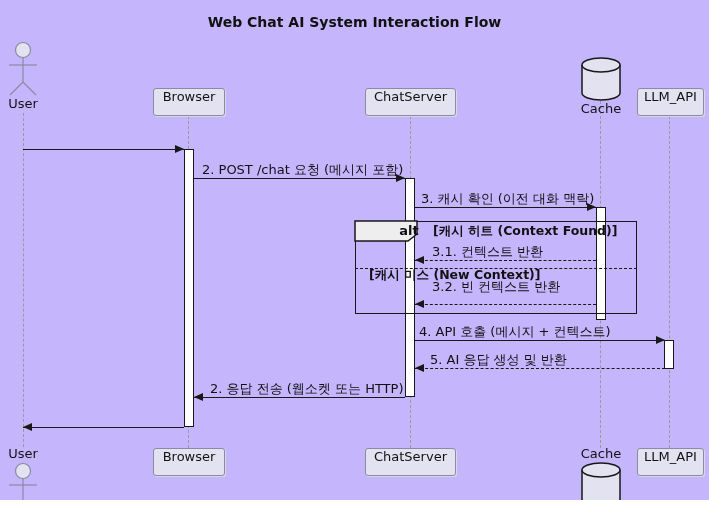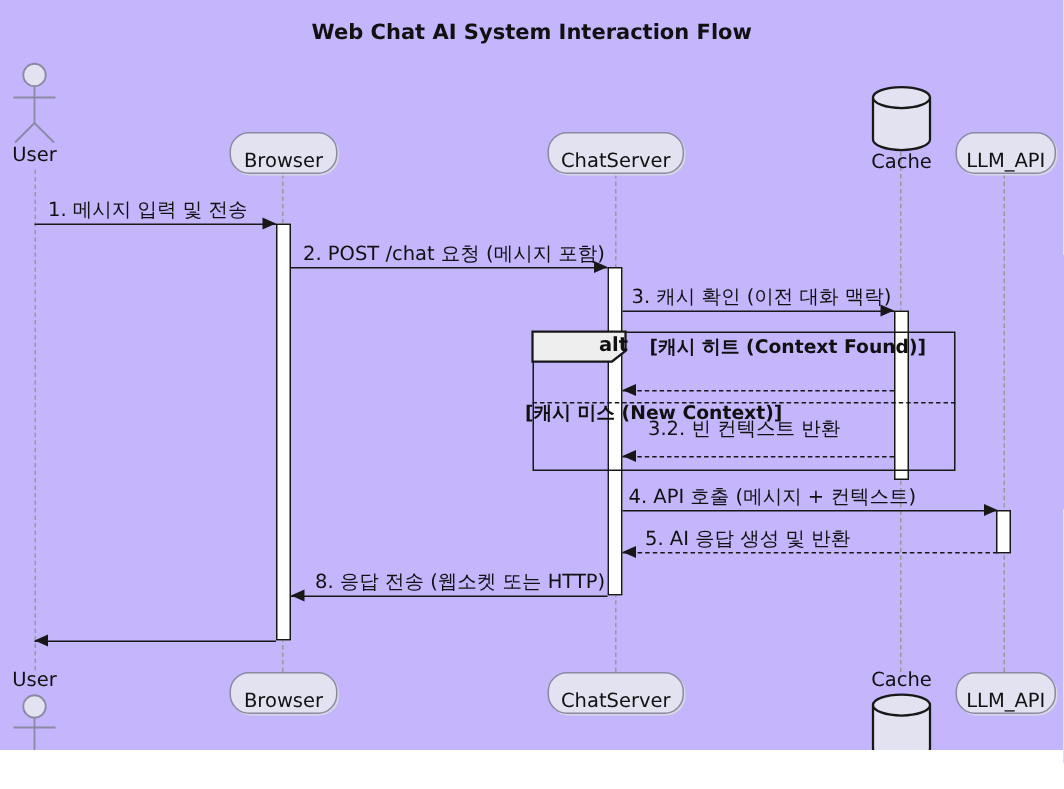--- a/index.html
+++ b/index.html
@@ -2,22 +2,22 @@
 <html><head>
 <meta charset="utf-8">
 <style>
   html,body{margin:0;padding:0;background:#ffffff;}
   #diagram{
     position:relative;width:709px;height:500px;background:#c4b5fd;overflow:hidden;
     font-family:"DejaVu Sans","Liberation Sans",sans-serif;color:#111;
   }
   .title{position:absolute;left:0;top:14px;width:709px;text-align:center;
     font-size:14px;font-weight:bold;color:#111;}
-  .pbox{position:absolute;background:#E2E2F0;border:1px solid #8a8aa3;border-radius:13px;
-    box-sizing:border-box;display:flex;align-items:flex-end;justify-content:center;
+  .pbox{position:absolute;background:#E2E2F0;border:1px solid #8a8aa3;border-radius:3px;
+    box-sizing:border-box;display:flex;align-items:flex-start;justify-content:center;
     font-size:13px;color:#111;box-shadow:1px 1px 0 #d8d8e4;}
   .plabel{position:absolute;text-align:center;font-size:13px;color:#111;white-space:nowrap;}
   .lifeline{position:absolute;width:0;border-left:1px dashed #999999;}
   .activation{position:absolute;width:10px;background:#ffffff;border:1px solid #181818;box-sizing:border-box;}
   .msg-label{position:absolute;font-size:13px;white-space:nowrap;color:#111;line-height:14px;}
   .msg-line{position:absolute;height:0;border-top:1px solid #181818;}
   .msg-line.dashed{border-top-style:dashed;}
   .arrow{position:absolute;width:0;height:0;border-top:4px solid transparent;border-bottom:4px solid transparent;}
   .arrow.right{border-left:9px solid #181818;}
   .arrow.left{border-right:9px solid #181818;}
@@ -71,50 +71,50 @@
   <div class="activation" style="left:596px;top:207px;height:113px;"></div>
   <div class="activation" style="left:664px;top:340px;height:29px;"></div>
 
   <div class="alt-frame" style="left:355px;top:221px;width:282px;height:93px;"></div>
   <svg style="left:355px;top:221px;" width="66" height="22" viewBox="0 0 66 22">
     <polygon points="0,0 62,0 62,13 53,20 0,20" fill="#EEEEEE" stroke="#181818" stroke-width="1.5"></polygon>
   </svg>
   <div class="alt-op" style="left:357px;top:223px;width:48px;margin-left:28px;">alt</div>
   <div class="alt-cond" style="left:433px;top:223px;">[캐시 히트 (Context Found)]</div>
   <div class="alt-divider" style="left:355px;top:268px;width:282px;"></div>
-  <div class="alt-cond" style="left:350px;top:267px;">[캐시 미스 (New Context)]</div>
+  <div class="alt-cond" style="left:369px;top:267px;">[캐시 미스 (New Context)]</div>
 
-  <div class="msg-label" style="left:32px;top:134px;">1. 메시지 입력 및 전송</div>
   <div class="msg-line" style="left:23px;top:149px;width:161px;"></div>
   <div class="arrow right" style="left:175px;top:145px;"></div>
 
   <div class="msg-label" style="left:202px;top:163px;">2. POST /chat 요청 (메시지 포함)</div>
   <div class="msg-line" style="left:194px;top:178px;width:211px;"></div>
   <div class="arrow right" style="left:396px;top:174px;"></div>
 
   <div class="msg-label" style="left:421px;top:192px;">3. 캐시 확인 (이전 대화 맥락)</div>
   <div class="msg-line" style="left:415px;top:207px;width:181px;"></div>
   <div class="arrow right" style="left:587px;top:203px;"></div>
 
+  <div class="msg-label" style="left:432px;top:245px;">3.1. 컨텍스트 반환</div>
   <div class="msg-line dashed" style="left:415px;top:260px;width:181px;"></div>
   <div class="arrow left" style="left:415px;top:256px;"></div>
 
   <div class="msg-label" style="left:432px;top:280px;">3.2. 빈 컨텍스트 반환</div>
   <div class="msg-line dashed" style="left:415px;top:304px;width:181px;"></div>
   <div class="arrow left" style="left:415px;top:300px;"></div>
 
   <div class="msg-label" style="left:419px;top:325px;">4. API 호출 (메시지 + 컨텍스트)</div>
   <div class="msg-line" style="left:415px;top:340px;width:250px;"></div>
   <div class="arrow right" style="left:656px;top:336px;"></div>
 
   <div class="msg-label" style="left:430px;top:353px;">5. AI 응답 생성 및 반환</div>
   <div class="msg-line dashed" style="left:415px;top:368px;width:250px;"></div>
   <div class="arrow left" style="left:415px;top:364px;"></div>
 
-  <div class="msg-label" style="left:210px;top:382px;">8. 응답 전송 (웹소켓 또는 HTTP)</div>
+  <div class="msg-label" style="left:210px;top:382px;">2. 응답 전송 (웹소켓 또는 HTTP)</div>
   <div class="msg-line" style="left:194px;top:397px;width:211px;"></div>
   <div class="arrow left" style="left:194px;top:393px;"></div>
 
   <div class="msg-line" style="left:23px;top:427px;width:161px;"></div>
   <div class="arrow left" style="left:23px;top:423px;"></div>
 
   <div class="plabel" style="left:0px;top:446px;width:46px;">User</div>
   <svg style="left:3px;top:462px;" width="40" height="56" viewBox="0 0 40 56">
     <circle cx="20" cy="9" r="7.5" fill="#E2E2F0" stroke="#8a8aa3" stroke-width="1.2"></circle>
     <line x1="20" y1="16.5" x2="20" y2="40" stroke="#8a8aa3" stroke-width="1.2"></line>

